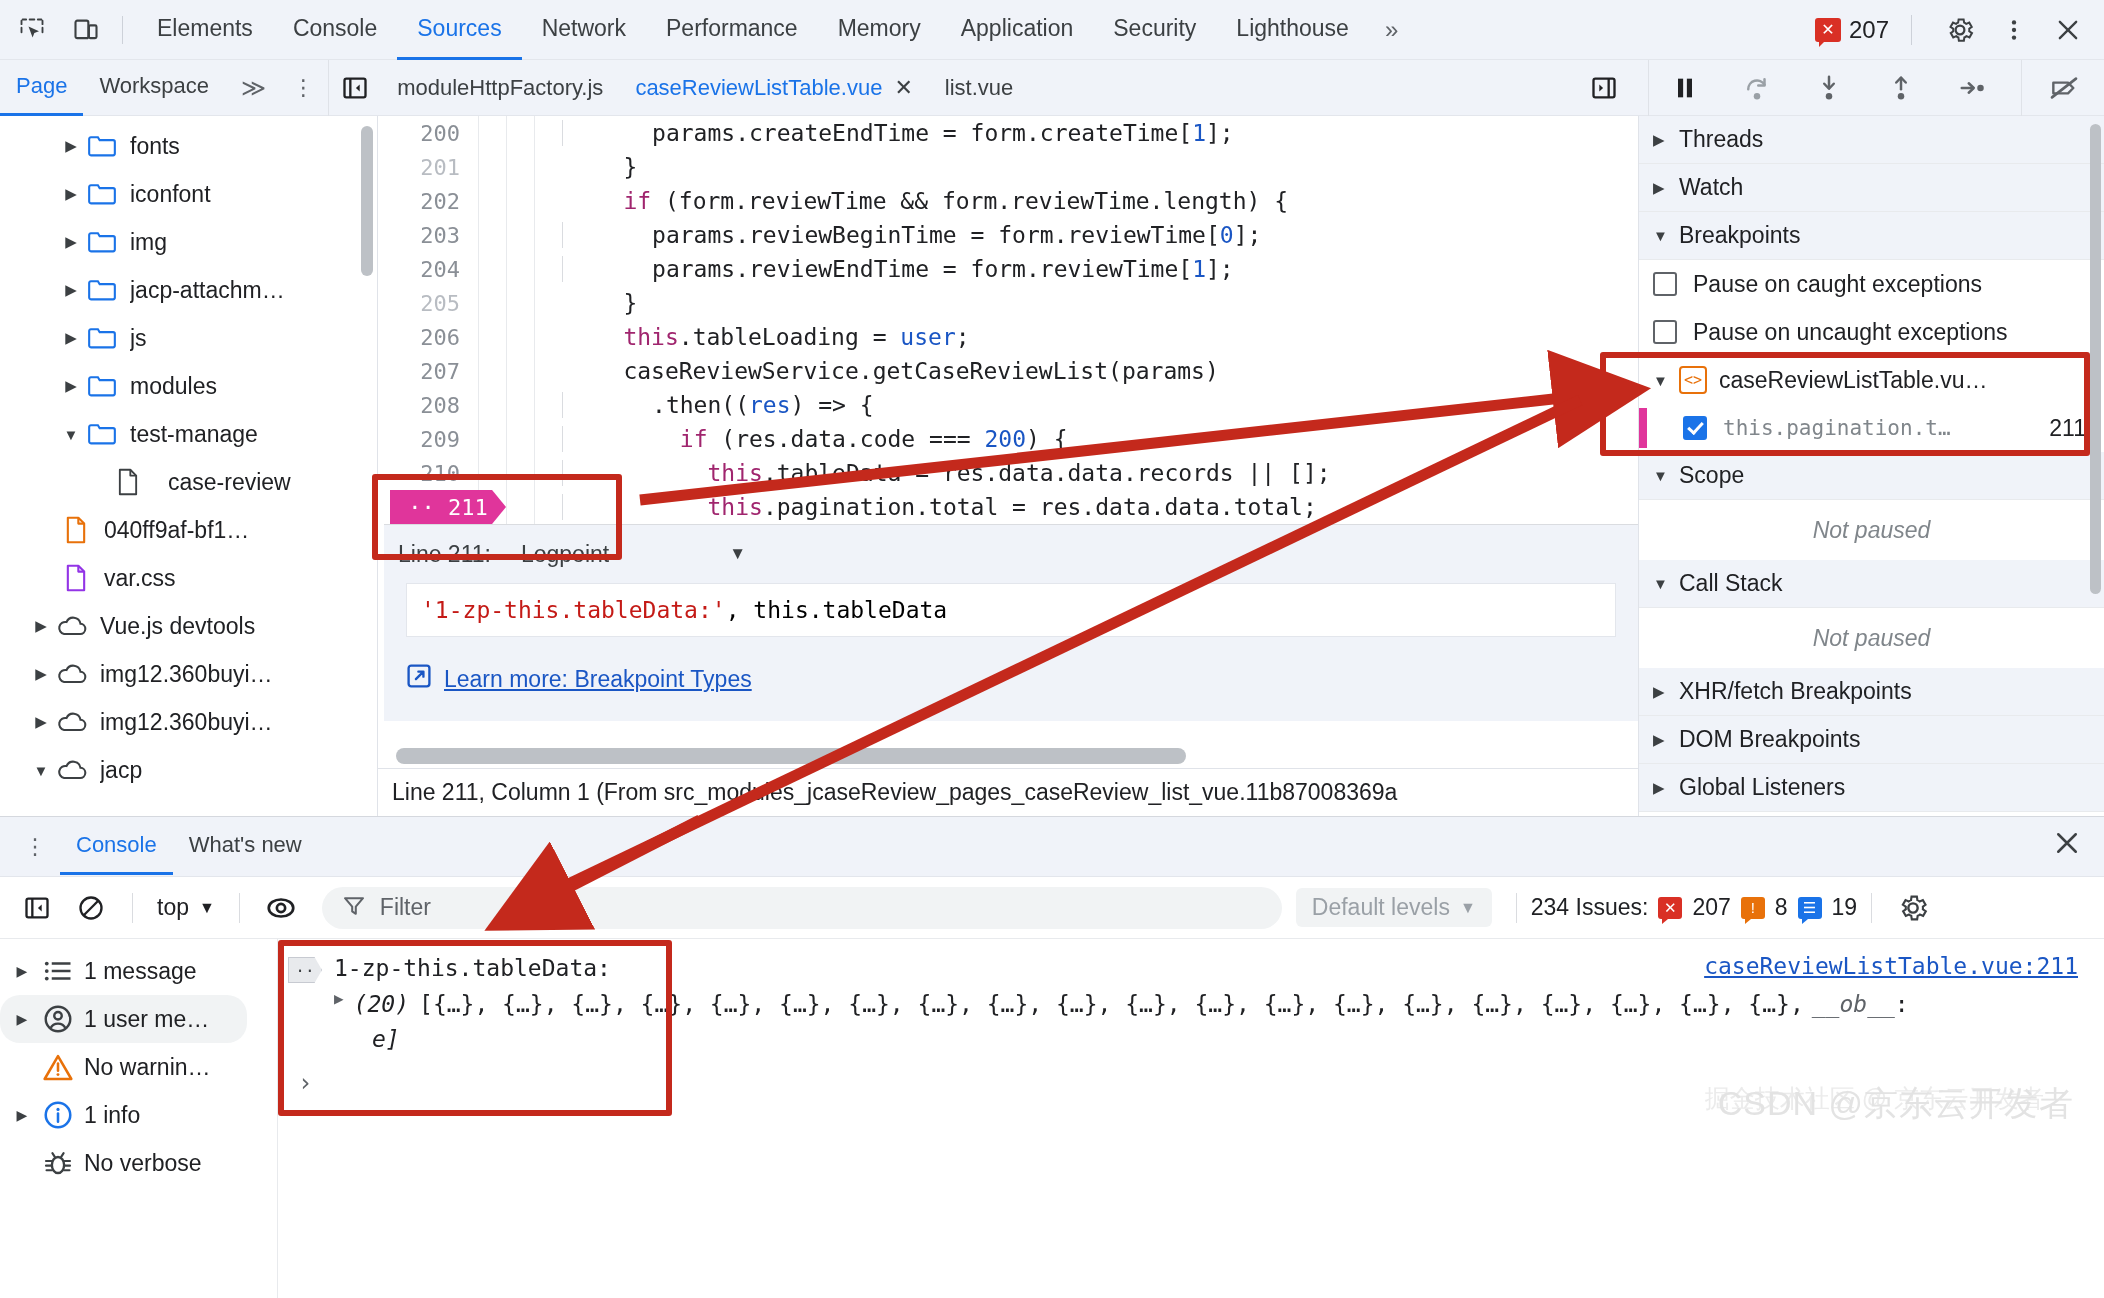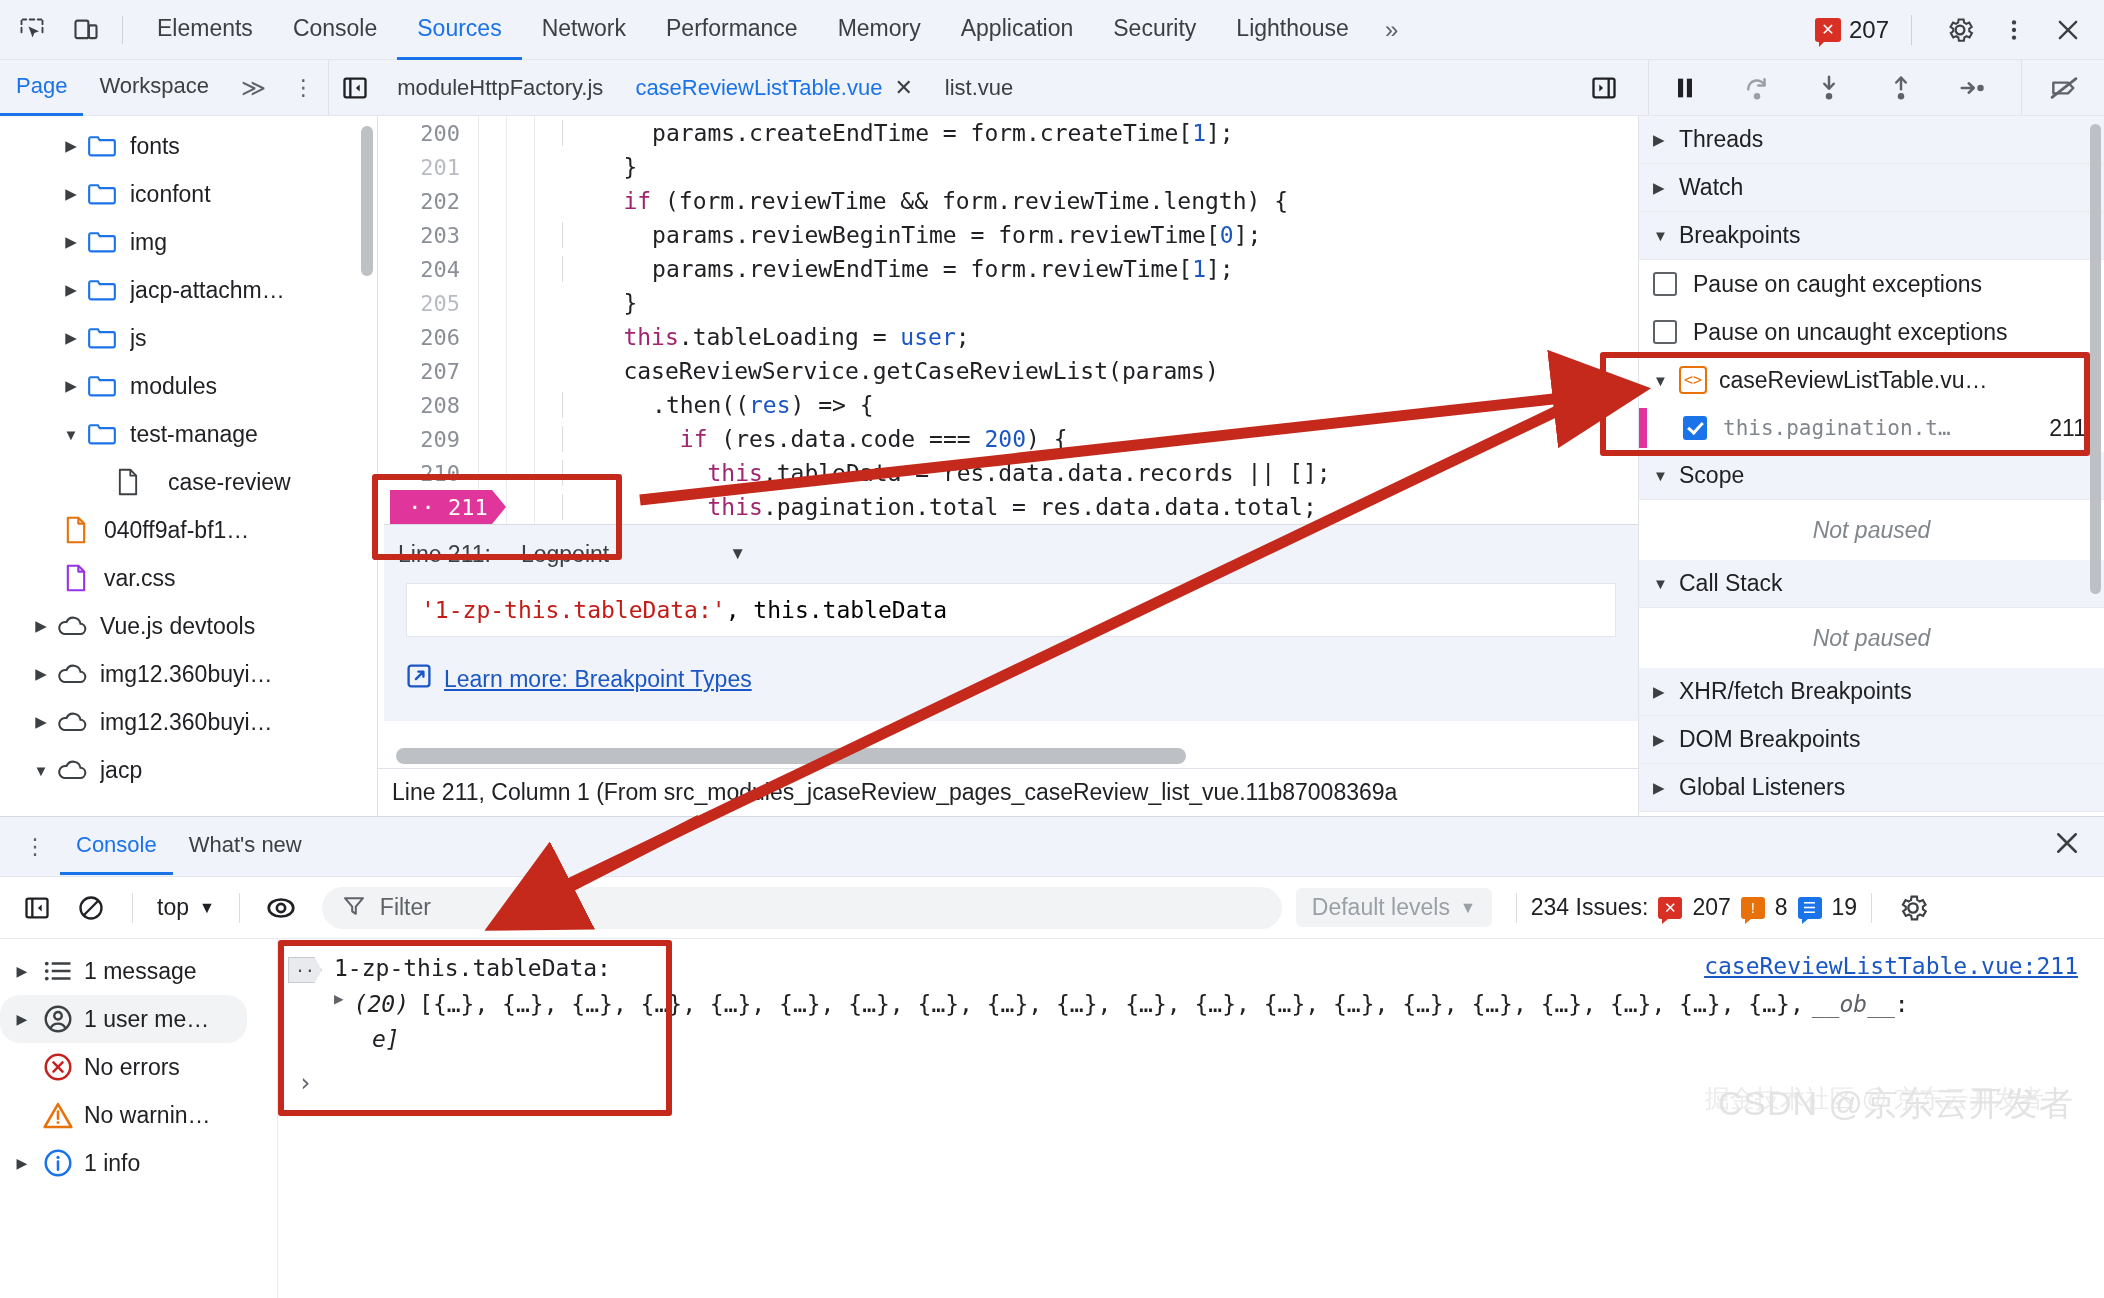--- a/index.html
+++ b/index.html
@@ -862,47 +862,47 @@
               <svg width="32" height="32" viewBox="0 0 24 24">
                 <circle cx="12" cy="12" r="9.2" stroke="#3c4043" stroke-width="1.8" fill="none"></circle>
                 <circle cx="12" cy="9.6" r="2.8" stroke="#3c4043" stroke-width="1.8" fill="none"></circle>
                 <path d="M6.4 19a6.2 6.2 0 0111.2 0" stroke="#3c4043" stroke-width="1.8" fill="none"></path>
               </svg>
             </span>
           <span class="cs-lbl">1 user me…</span>
         </div>
         <div class="cs-row" style="padding-left:36px">
           <span class="cs-ico">
-              <svg width="32" height="32" viewBox="0 0 24 24">
-                <circle cx="12" cy="12" r="9.2" stroke="#c5221f" stroke-width="1.9" fill="none"></circle>
-                <path d="M8.6 8.6l6.8 6.8M15.4 8.6l-6.8 6.8" stroke="#c5221f" stroke-width="1.9" stroke-linecap="round"></path>
-              </svg>
-            </span>
-          <span class="cs-lbl">No errors</span>
-        </div>
-        <div class="cs-row" style="padding-left:36px">
-          <span class="cs-ico">
               <svg width="32" height="30" viewBox="0 0 24 22">
                 <path d="M12 2.8L22 20H2z" fill="none" stroke="#e8710a" stroke-width="1.9" stroke-linejoin="round"></path>
                 <path d="M12 8.4v5.4" stroke="#e8710a" stroke-width="1.9" stroke-linecap="round"></path>
                 <circle cx="12" cy="16.7" r="1.1" fill="#e8710a"></circle>
               </svg>
             </span>
           <span class="cs-lbl">No warnin…</span>
         </div>
         <div class="cs-row">
           <span class="cs-arrow">▶</span>
           <span class="cs-ico">
               <svg width="32" height="32" viewBox="0 0 24 24">
                 <circle cx="12" cy="12" r="9.2" stroke="#1a73e8" stroke-width="1.9" fill="none"></circle>
                 <circle cx="12" cy="7.8" r="1.2" fill="#1a73e8"></circle>
                 <path d="M12 10.8v6.2" stroke="#1a73e8" stroke-width="1.9" stroke-linecap="round"></path>
               </svg>
             </span>
           <span class="cs-lbl">1 info</span>
+        </div>
+        <div class="cs-row" style="padding-left:36px">
+          <span class="cs-ico">
+              <svg width="32" height="30" viewBox="0 0 24 22">
+                <ellipse cx="12" cy="12.5" rx="4.6" ry="6" stroke="#3c4043" stroke-width="1.8" fill="none"></ellipse>
+                <path d="M7.4 9.5H3M7.4 13H3M7.4 16.4H3.4M16.6 9.5H21M16.6 13H21M16.6 16.4H20.6M9.6 6.4L7.8 3.6M14.4 6.4L16.2 3.6" stroke="#3c4043" stroke-width="1.6" stroke-linecap="round"></path>
+              </svg>
+            </span>
+          <span class="cs-lbl">No verbose</span>
         </div>
       </div>
 
       <div class="console-log">
         <div class="log-row">
           <span class="lp-chip">··</span>
           <div class="log-main">
             <div>1-zp-this.tableData:</div>
             <div style="display:flex; align-items:flex-start;">
               <span class="obj-arrow">▶</span>

